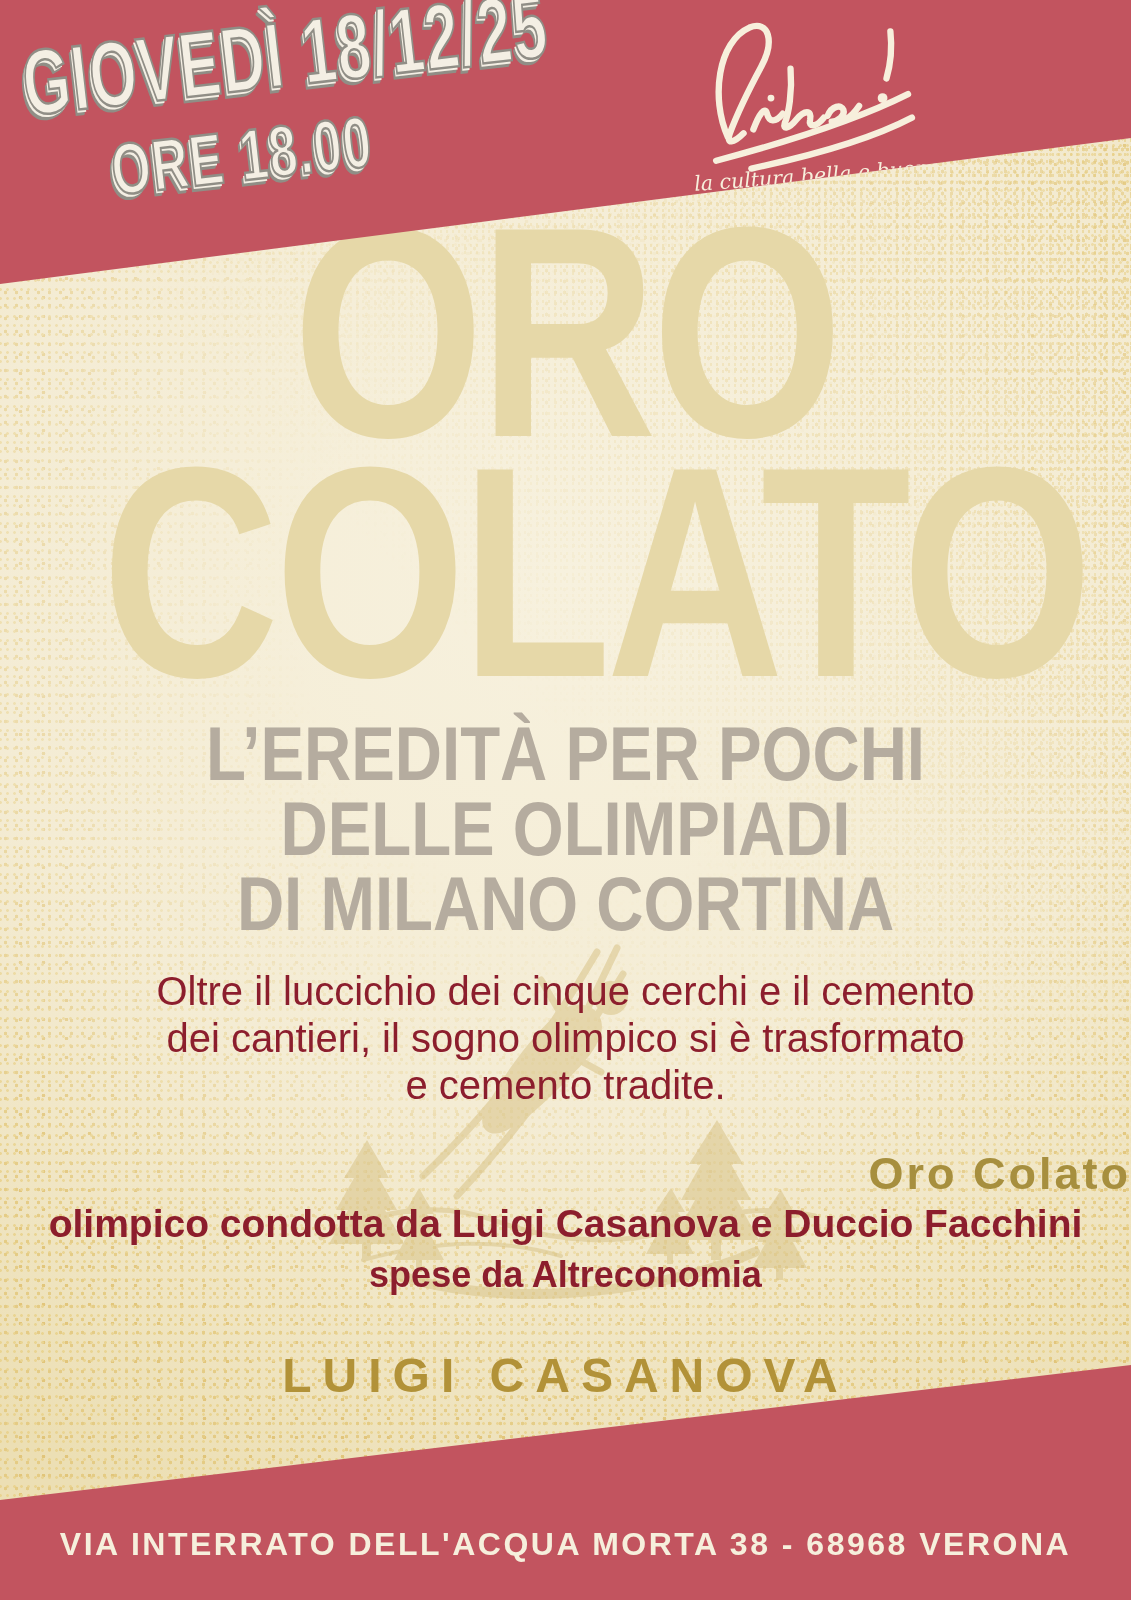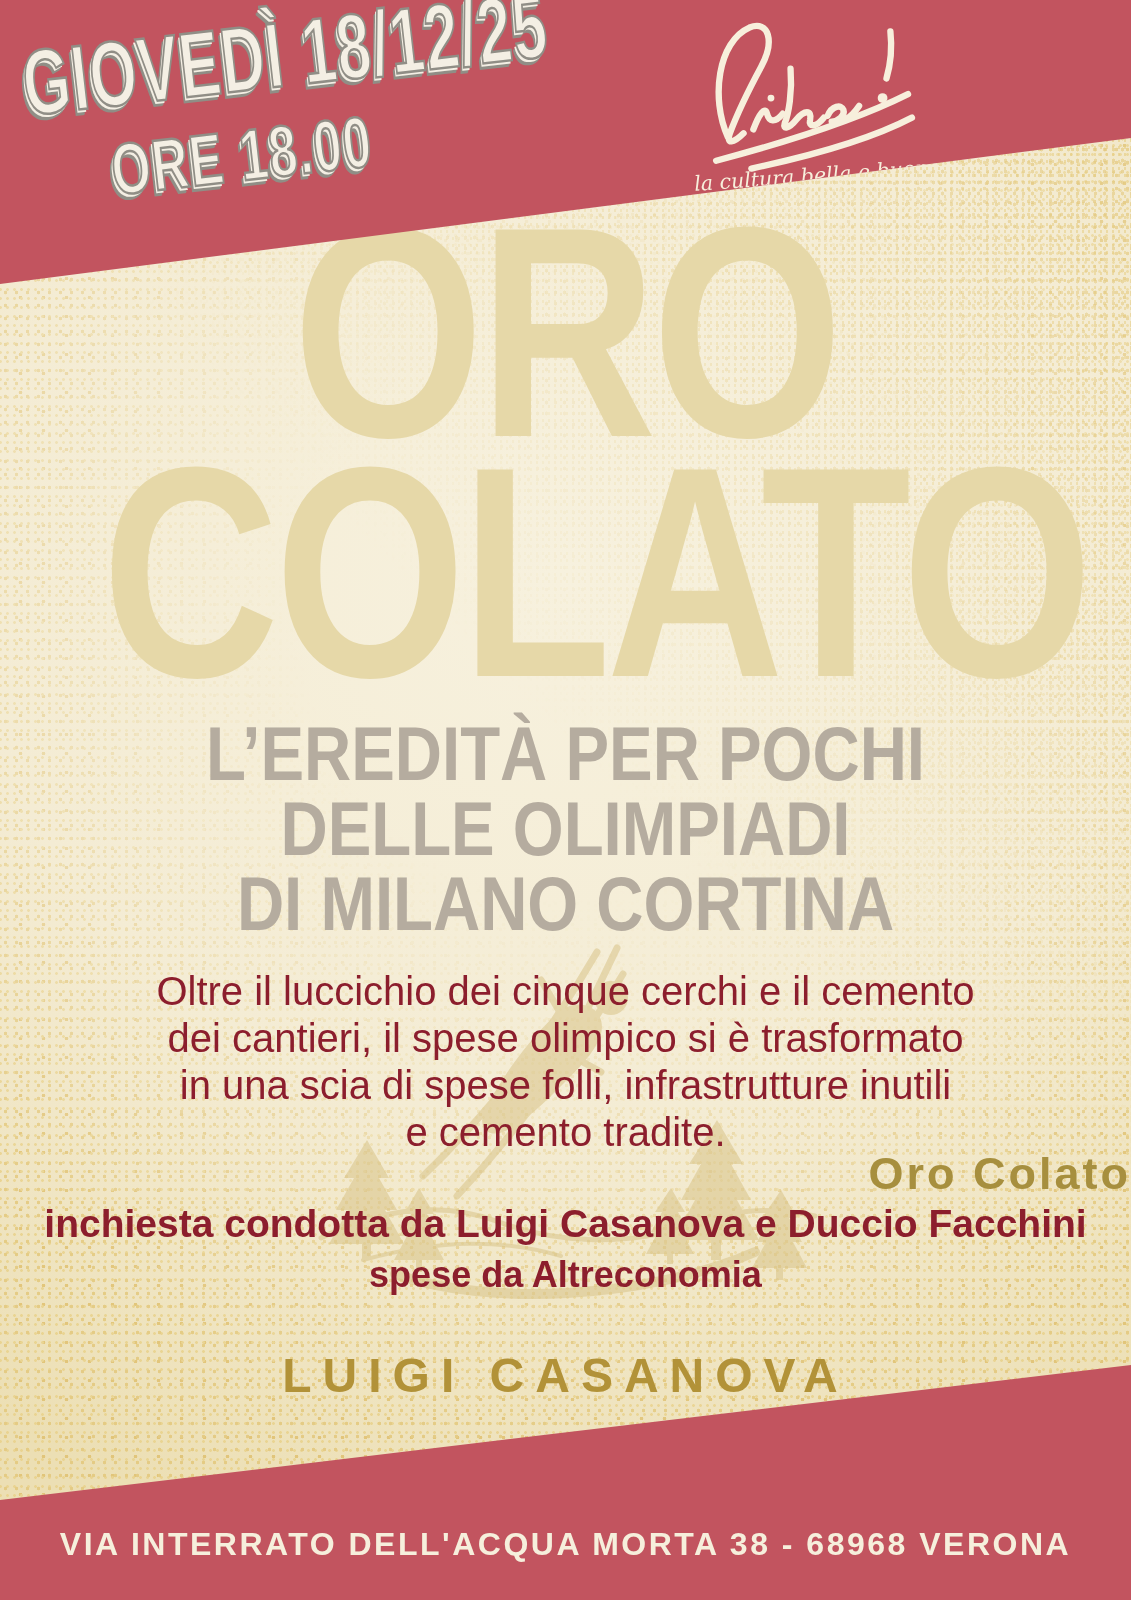--- a/index.html
+++ b/index.html
@@ -198,27 +198,26 @@
   </div>
 
   <div class="subtitle">
     <div class="subtitle-line">L’EREDITÀ PER POCHI</div>
     <div class="subtitle-line">DELLE OLIMPIADI</div>
     <div class="subtitle-line">DI MILANO CORTINA</div>
   </div>
 
   <div class="description">
     <div class="description-line">Oltre il luccichio dei cinque cerchi e il cemento</div>
-    <div class="description-line">dei cantieri, il spese olimpico si è trasformato</div>
-    <div class="description-line">in una scia di spese folli, infrastrutture inutili</div>
+    <div class="description-line">dei cantieri, il sogno olimpico si è trasformato</div>
     <div class="description-line">e cemento tradite.</div>
   </div>
 
   <div class="book-title">Oro Colato</div>
-  <div class="book-authors">inchiesta condotta da Luigi Casanova e Duccio Facchini</div>
+  <div class="book-authors">olimpico condotta da Luigi Casanova e Duccio Facchini</div>
   <div class="book-publisher">spese da Altreconomia</div>
 
   <div class="presentation-author">LUIGI CASANOVA</div>
 
   <div class="bottom-banner">
 
     <div class="footer-address">VIA INTERRATO DELL'ACQUA MORTA 38 - 68968 VERONA</div>
   </div>
 
 </div>

